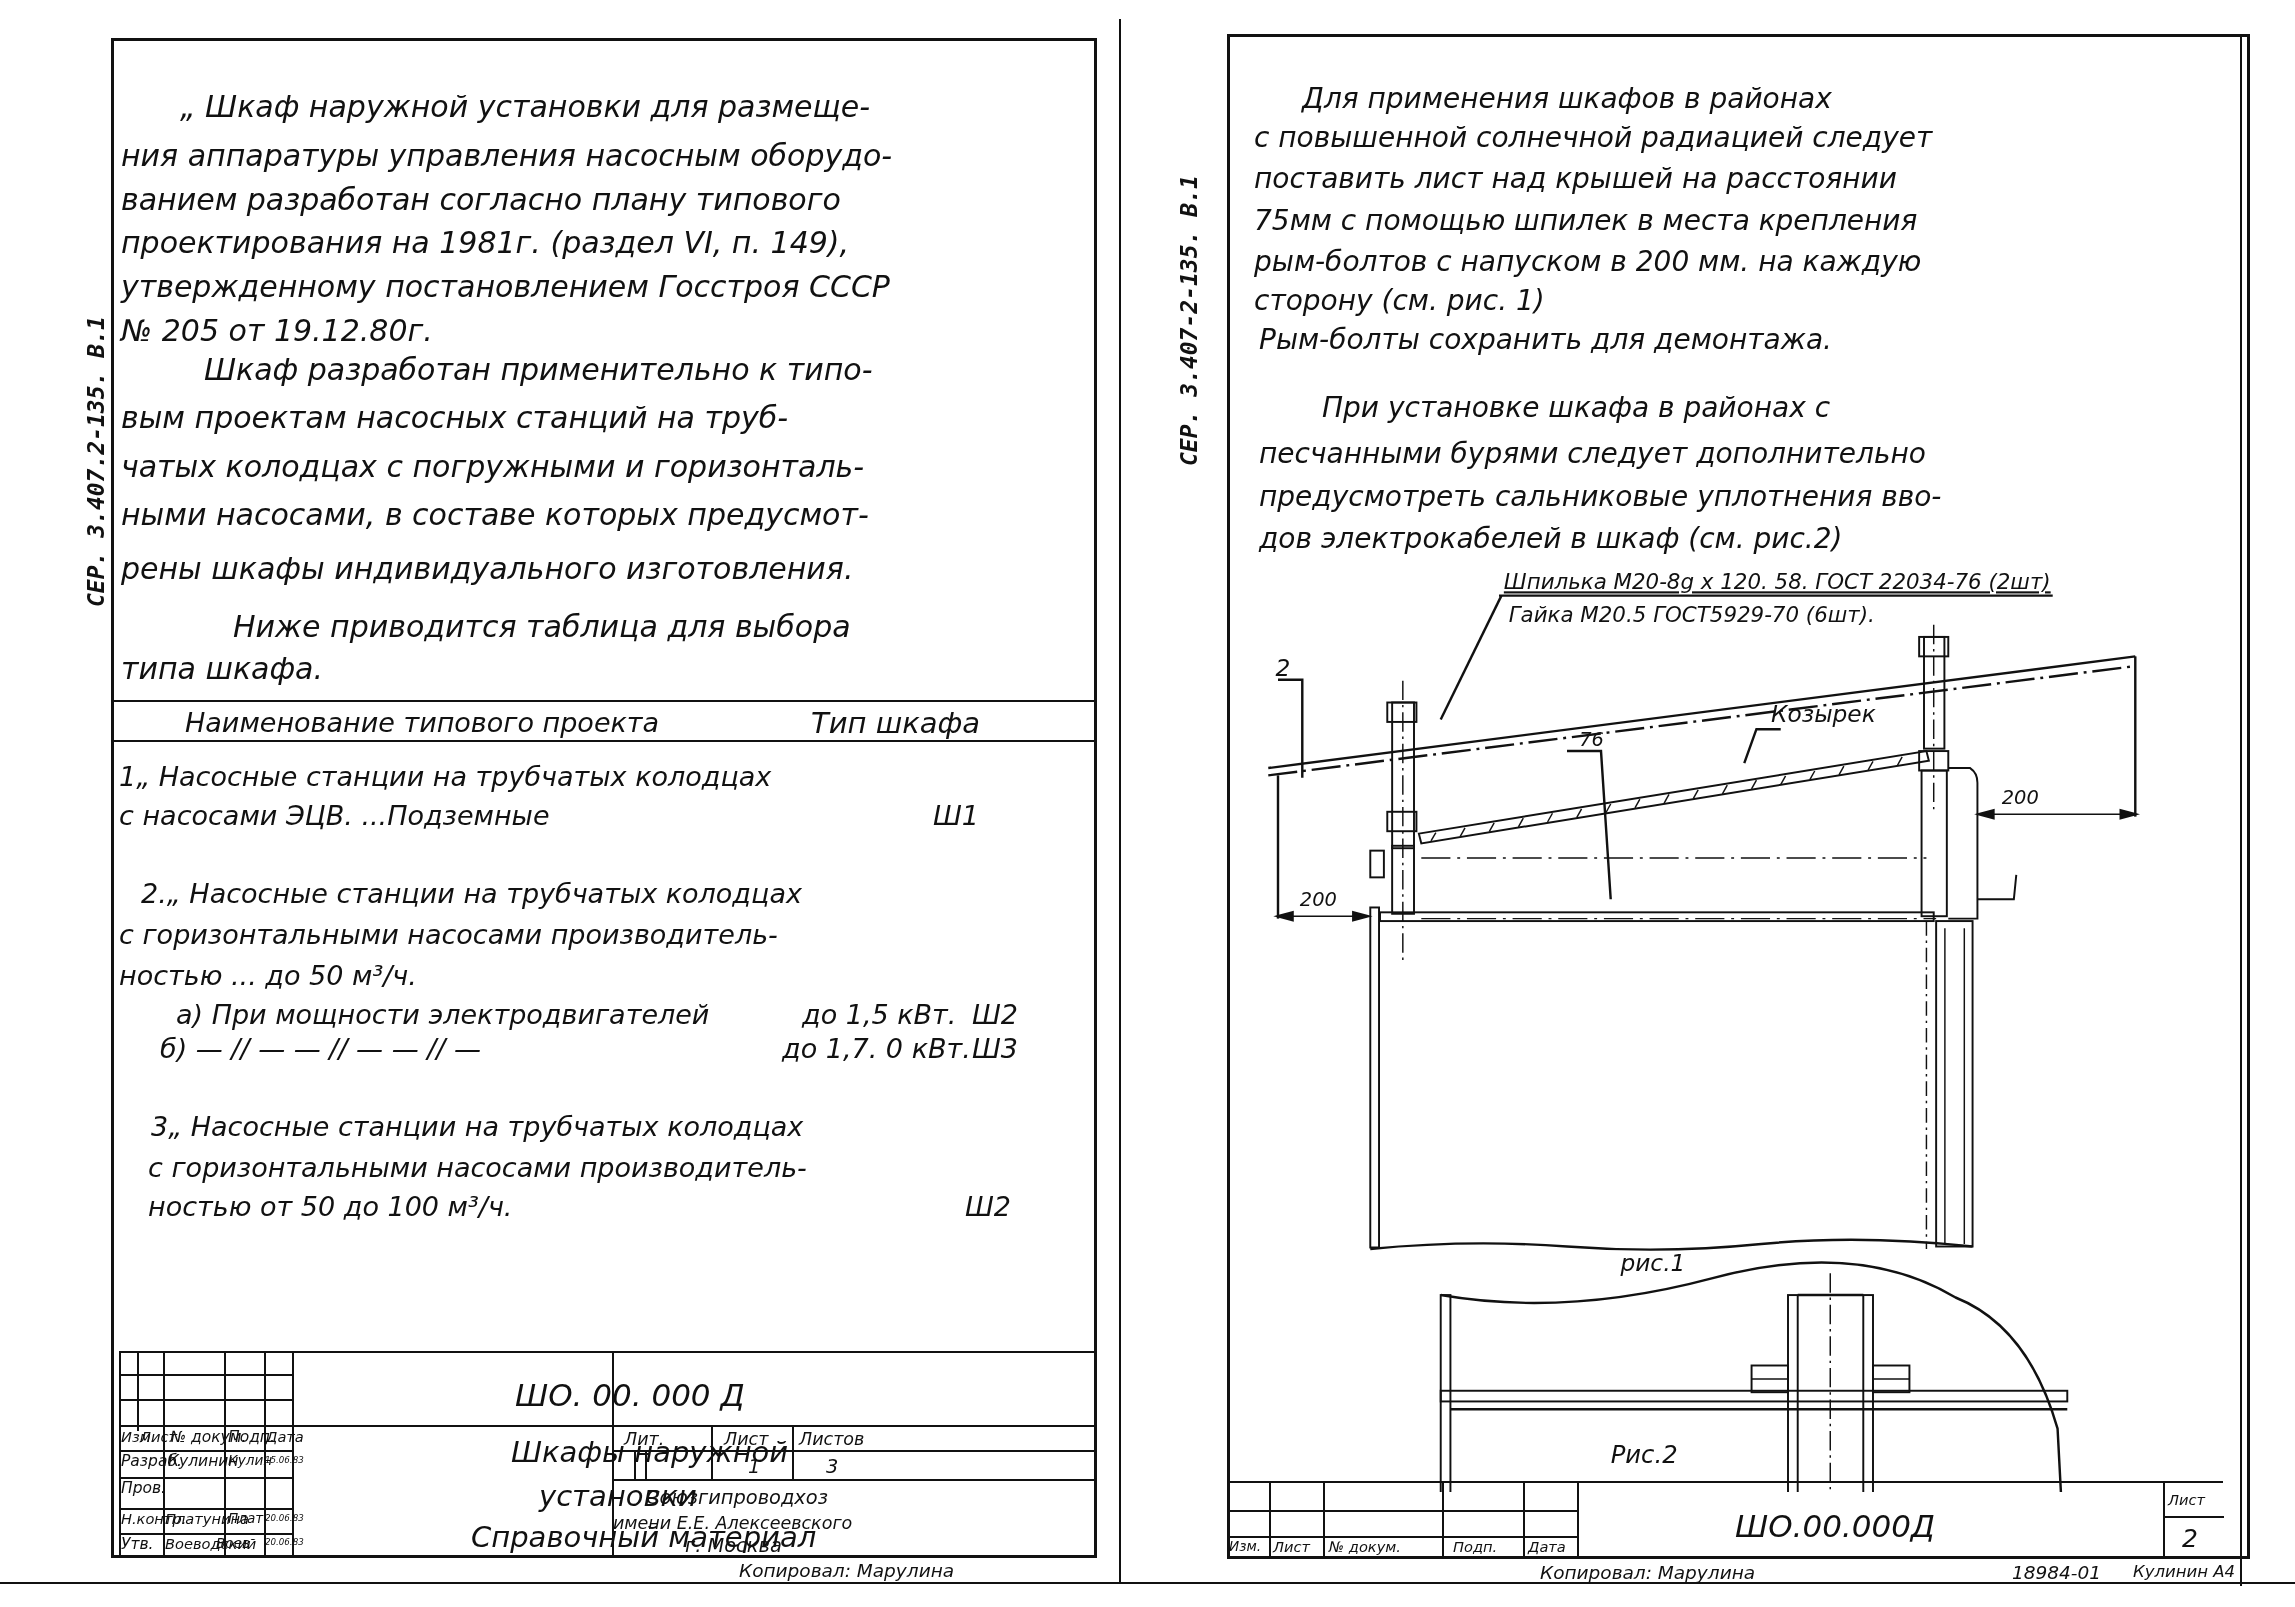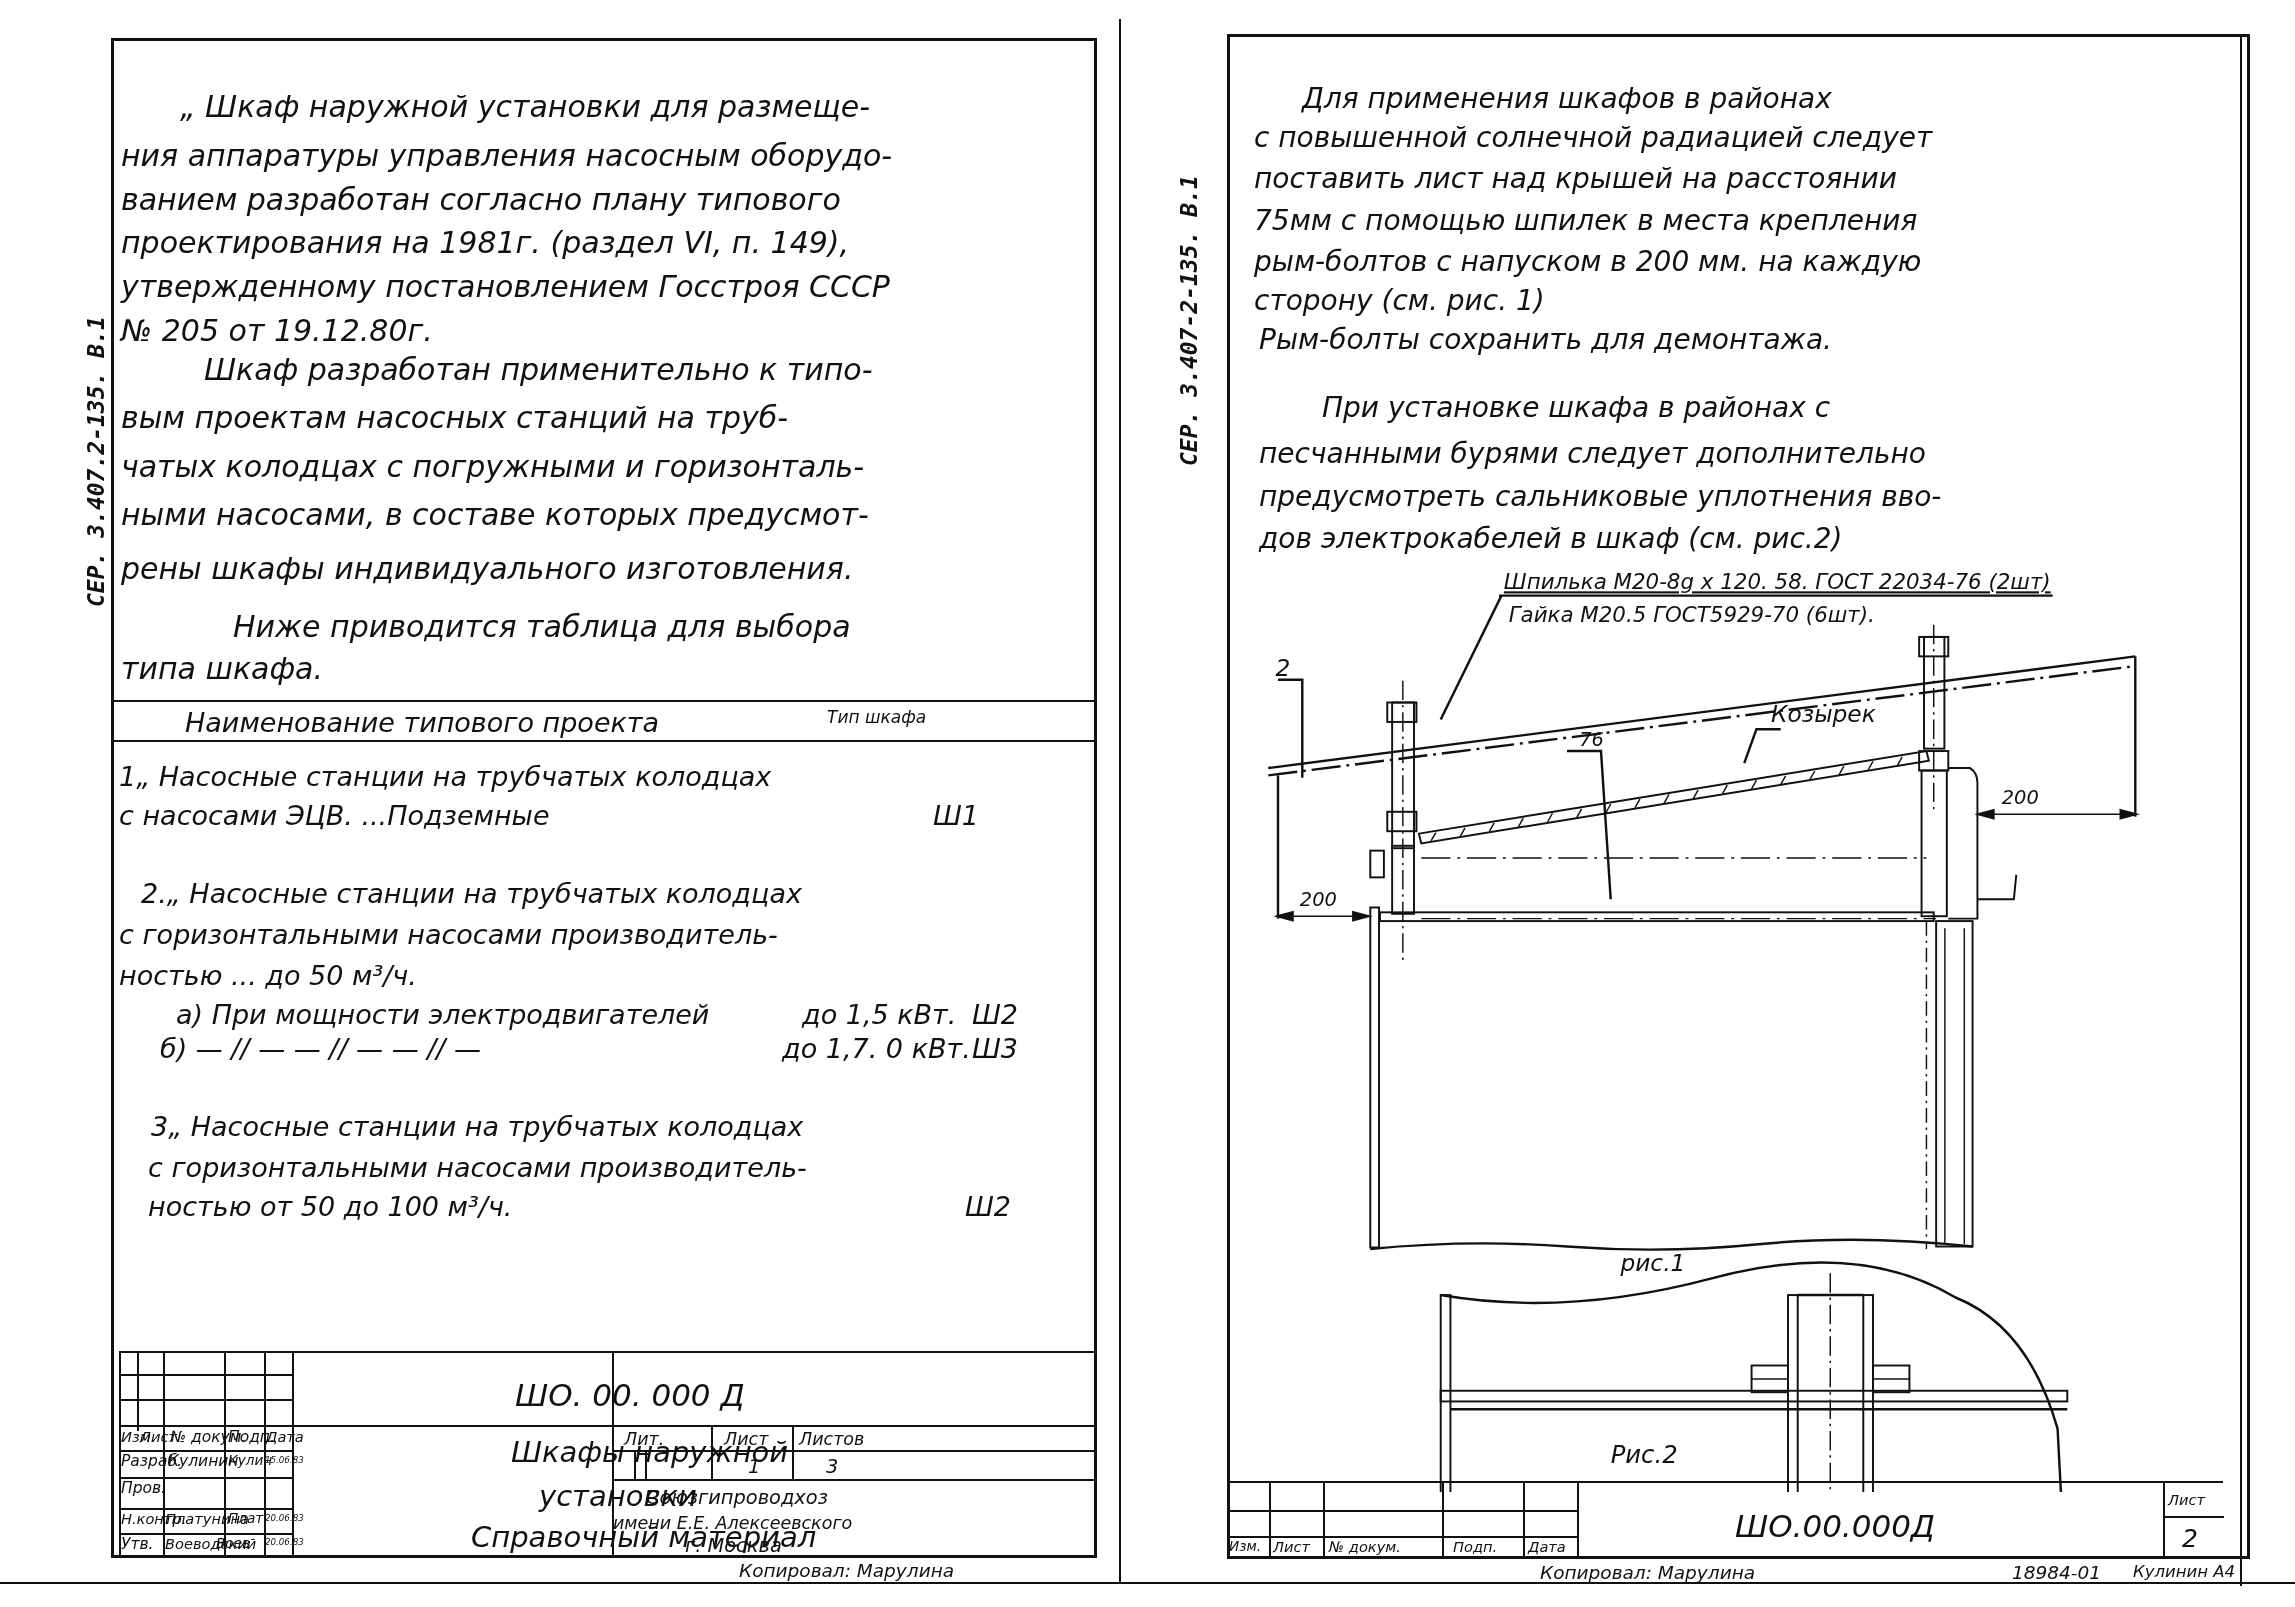--- a/index.html
+++ b/index.html
@@ -43,21 +43,21 @@
 
   <div>
     <div class="p-line hw" style="left:233px; top:566px; top:566px; margin-top:46px;">Ниже  приводится  таблица  для выбора</div>
     <div class="p-line hw" style="left:121px; top:654px;">типа шкафа.</div>
   </div>
 
   <div>
     <div class="hline" style="left:111px; top:700px; width:986px;"></div>
     <div class="hline" style="left:111px; top:740px; width:986px;"></div>
     <div class="p-line hw" style="left:185px; top:709px; font-size:27px;">Наименование  типового  проекта</div>
-    <div class="p-line hw" style="left:811px; top:709px; font-size:17px;margin-left:16px;">Тип шкафа</div>
+    <div class="p-line hw" style="left:811px; top:709px; font-size:29px;">Тип шкафа</div>
 
     <div>
       <div class="p-line hw" style="left:119px; top:763px; font-size:27px;">1„ Насосные станции   на трубчатых   колодцах</div>
       <div class="p-line hw" style="left:119px; top:802px; font-size:27px;">с  насосами   ЭЦВ.  ...Подземные</div>
       <div class="p-line hw" style="left:933px; top:802px; font-size:27px;">Ш1</div>
     </div>
 
     <div>
       <div class="p-line hw" style="left:141px; top:880px; font-size:27px;">2.„ Насосные  станции   на трубчатых  колодцах</div>
       <div class="p-line hw" style="left:119px; top:921px; font-size:27px;">с горизонтальными   насосами   производитель-</div>

